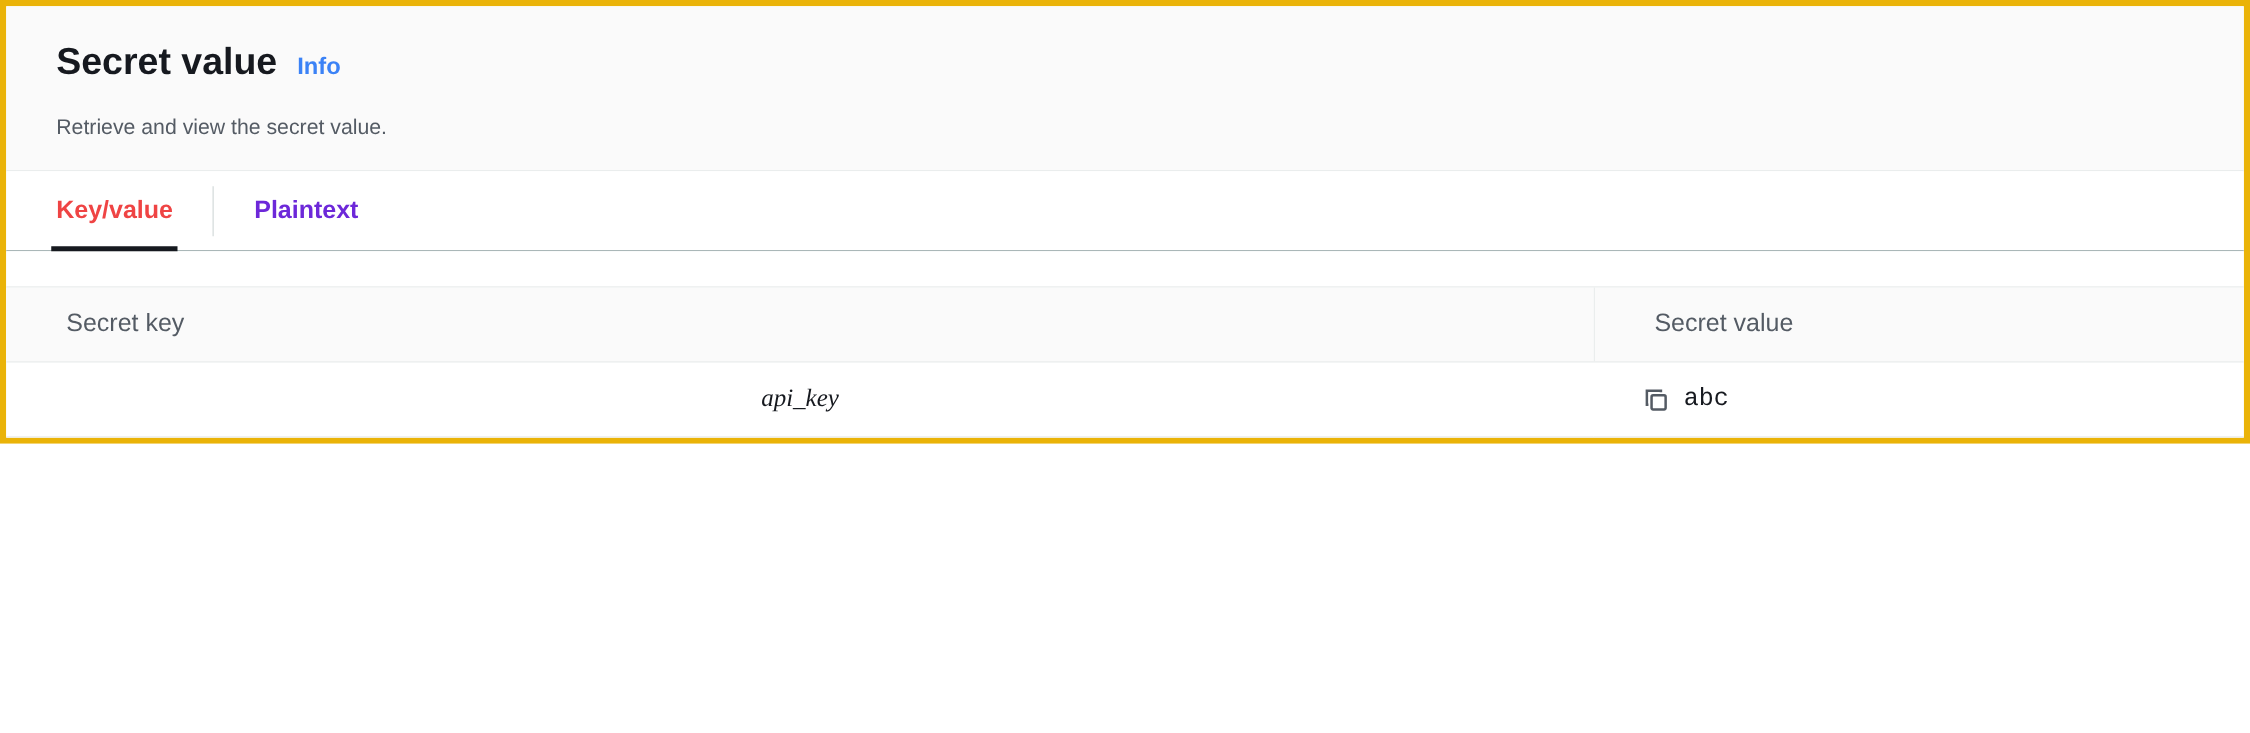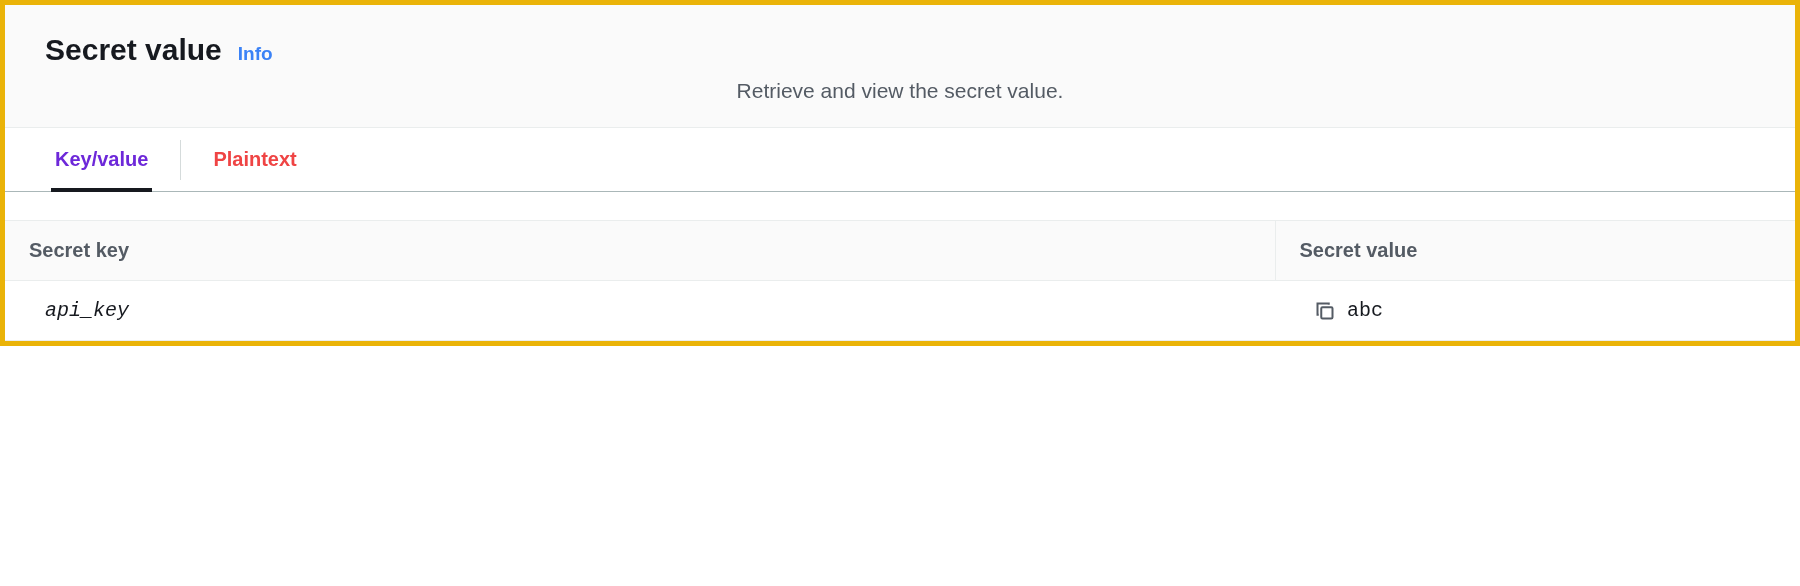--- a/index.html
+++ b/index.html
@@ -32,43 +32,41 @@
       font-weight: 700;
       color: #16191f;
     }
     .info-link {
       font-size: 19px;
       font-weight: 700;
       color: #3b82f6;
       cursor: pointer;
     }
     .panel-description {
-      font-size: 21px;
+      font-size: 17px;
       color: #545b64;
-      margin-top: 12px;
-      text-align: center;
+      margin-top: 25px;
     }
     .tabs {
       display: flex;
       align-items: center;
       border-bottom: 1px solid #aab7b8;
       padding: 0 40px;
       background: #ffffff;
     }
     .tab {
       padding: 20px 0;
       font-size: 20px;
       font-weight: 700;
-      color: #ef4444;
+      color: #6d28d9;
       cursor: pointer;
       position: relative;
     }
     .tab.active {
-      color: #6d28d9;
-      margin-left: 10px;
+      color: #ef4444;
     }
     .tab.active::after {
       content: "";
       position: absolute;
       left: -4px;
       right: -4px;
       bottom: -1px;
       height: 4px;
       background: #16191f;
     }
@@ -84,39 +82,40 @@
     }
     .table {
       width: 100%;
       border-collapse: collapse;
     }
     .table thead tr {
       background: #fafafa;
     }
     .table th {
       text-align: left;
-      padding: 18px 24px;
+      padding: 18px 48px;
       font-size: 20px;
-      font-weight: 700;
+      font-weight: 400;
       color: #545b64;
       border-top: 1px solid #eaeded;
       border-bottom: 1px solid #eaeded;
     }
     .table th.value-col {
       border-left: 1px solid #eaeded;
     }
     .table td {
       padding: 18px 40px;
       font-size: 20px;
       color: #16191f;
       border-bottom: 1px solid #eaeded;
     }
     .table td.key-cell {
-      font-family: Liberation Mono, monospace;
+      font-family: Liberation Serif, serif;
       font-style: italic;
+      text-align: center;
     }
     .table td.value-cell {
       font-family: Monaco, Menlo, "Courier New", monospace;
     }
     .value-wrap {
       display: flex;
       align-items: center;
       gap: 12px;
       text-align: right;
     }

